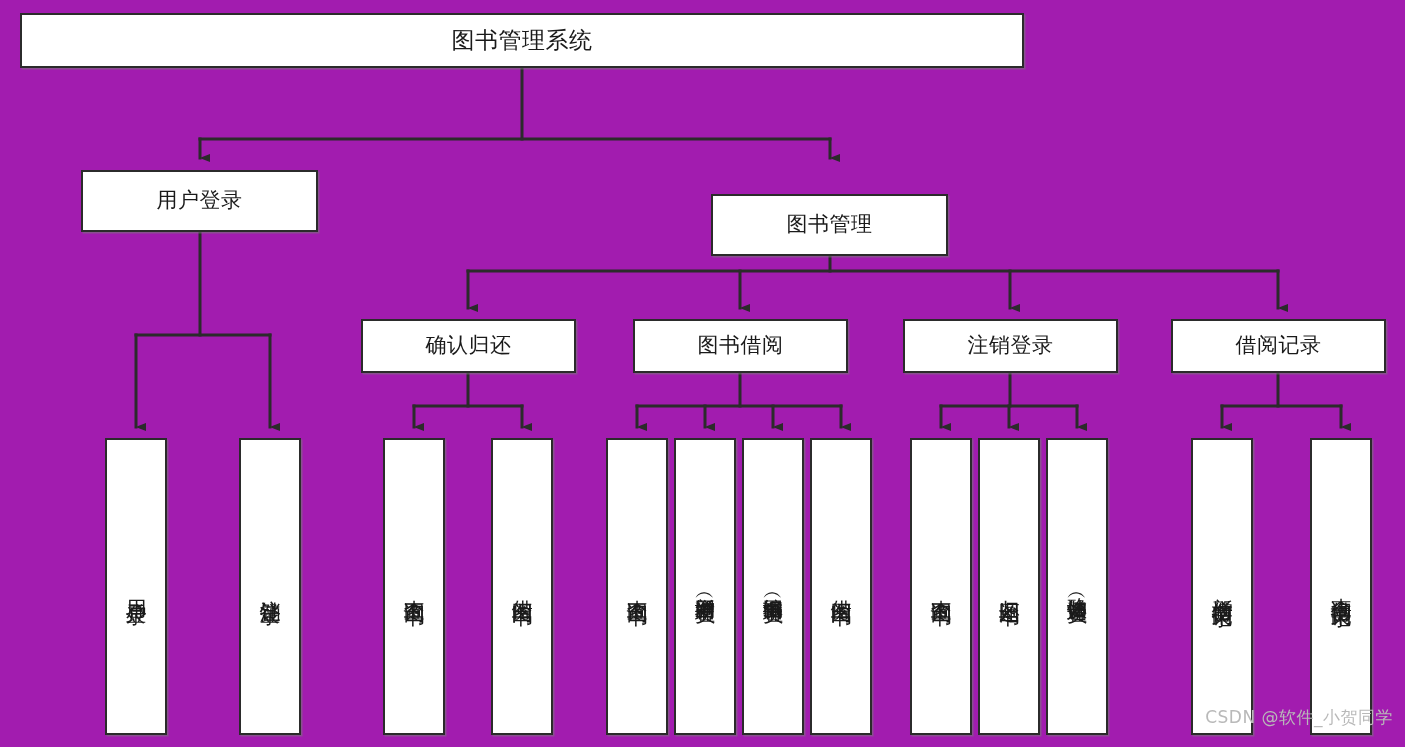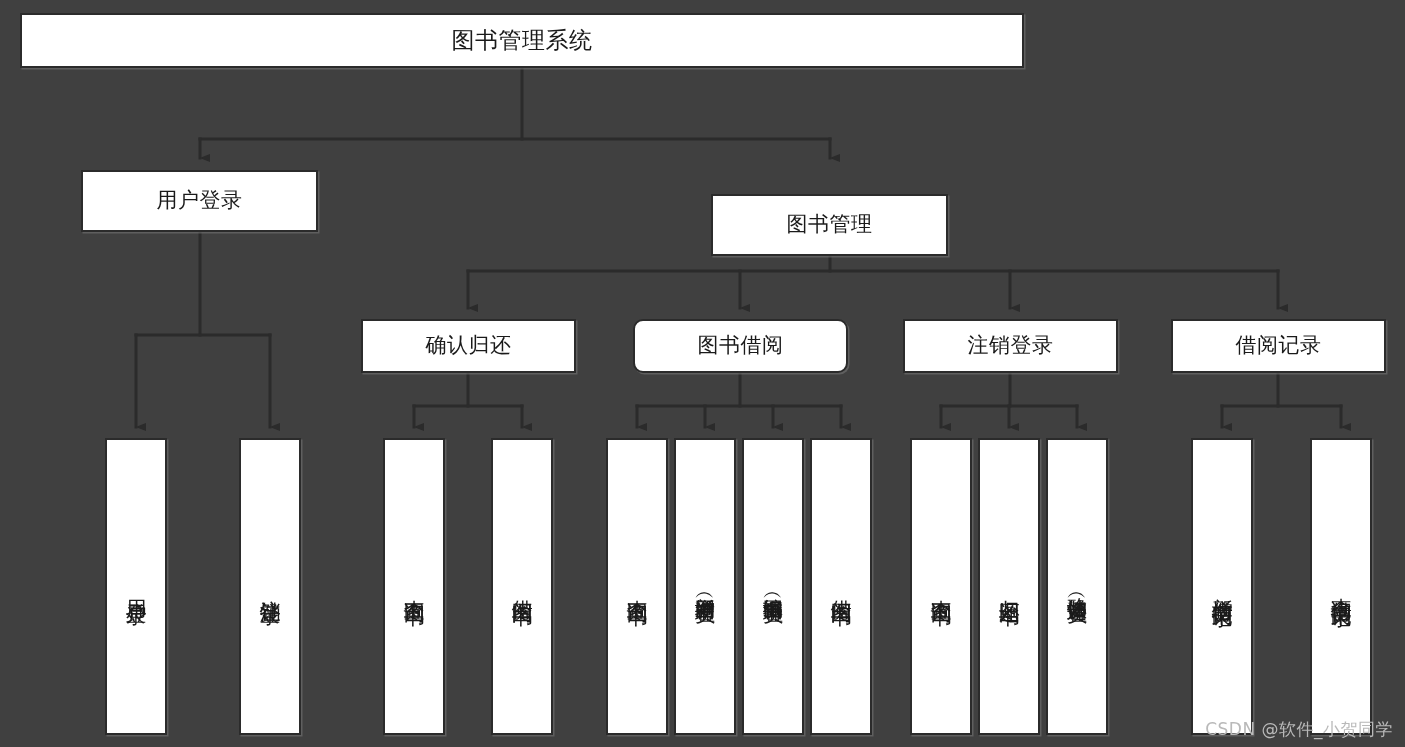--- a/index.html
+++ b/index.html
@@ -8,21 +8,21 @@
     padding: 0;
     background: #ffffff;
   }
   body {
     font-family: "DejaVu Sans", "Liberation Sans", sans-serif;
   }
   #diagram-root {
     position: relative;
     width: 1405px;
     height: 747px;
-    background: #404040;
+    background: #a21caf;
     overflow: hidden;
     text-decoration: underline;
   }
   #edge-layer {
     position: absolute;
     left: 0;
     top: 0;
     width: 1405px;
     height: 747px;
     pointer-events: none;
@@ -65,21 +65,21 @@
     letter-spacing: 2px;
     max-height: 100%;
   }
   .node.leaf.tall .node-label {
     font-size: 20px;
     letter-spacing: 1px;
   }
   #watermark {
     position: absolute;
     right: 12px;
-    bottom: 6px;
+    bottom: 18px;
     font-size: 17px;
     color: #b9b9b9;
     letter-spacing: 0.5px;
     user-select: none;
     white-space: nowrap;
   }
 </style>
 </head>
 <body>
 
@@ -144,21 +144,21 @@
   <div class="node lvl1 horiz" style="left:81px; top:170px; width:237px; height:62px;">
     <span class="node-label">用户登录</span>
   </div>
   <div class="node lvl1 horiz" style="left:711px; top:170px; width:237px; height:62px;margin-top:24px;">
     <span class="node-label">图书管理</span>
   </div>
 
   <div class="node lvl2 horiz" style="left:361px; top:319px; width:215px; height:54px;">
     <span class="node-label">确认归还</span>
   </div>
-  <div class="node lvl2 horiz" style="left:633px; top:319px; width:215px; height:54px;border-radius:10px;">
+  <div class="node lvl2 horiz" style="left:633px; top:319px; width:215px; height:54px;">
     <span class="node-label">图书借阅</span>
   </div>
   <div class="node lvl2 horiz" style="left:903px; top:319px; width:215px; height:54px;">
     <span class="node-label">注销登录</span>
   </div>
   <div class="node lvl2 horiz" style="left:1171px; top:319px; width:215px; height:54px;justify-content:center;">
     <span class="node-label">借阅记录</span>
   </div>
 
   <div class="node leaf" style="left:105px; top:438px; width:62px; height:297px;">

